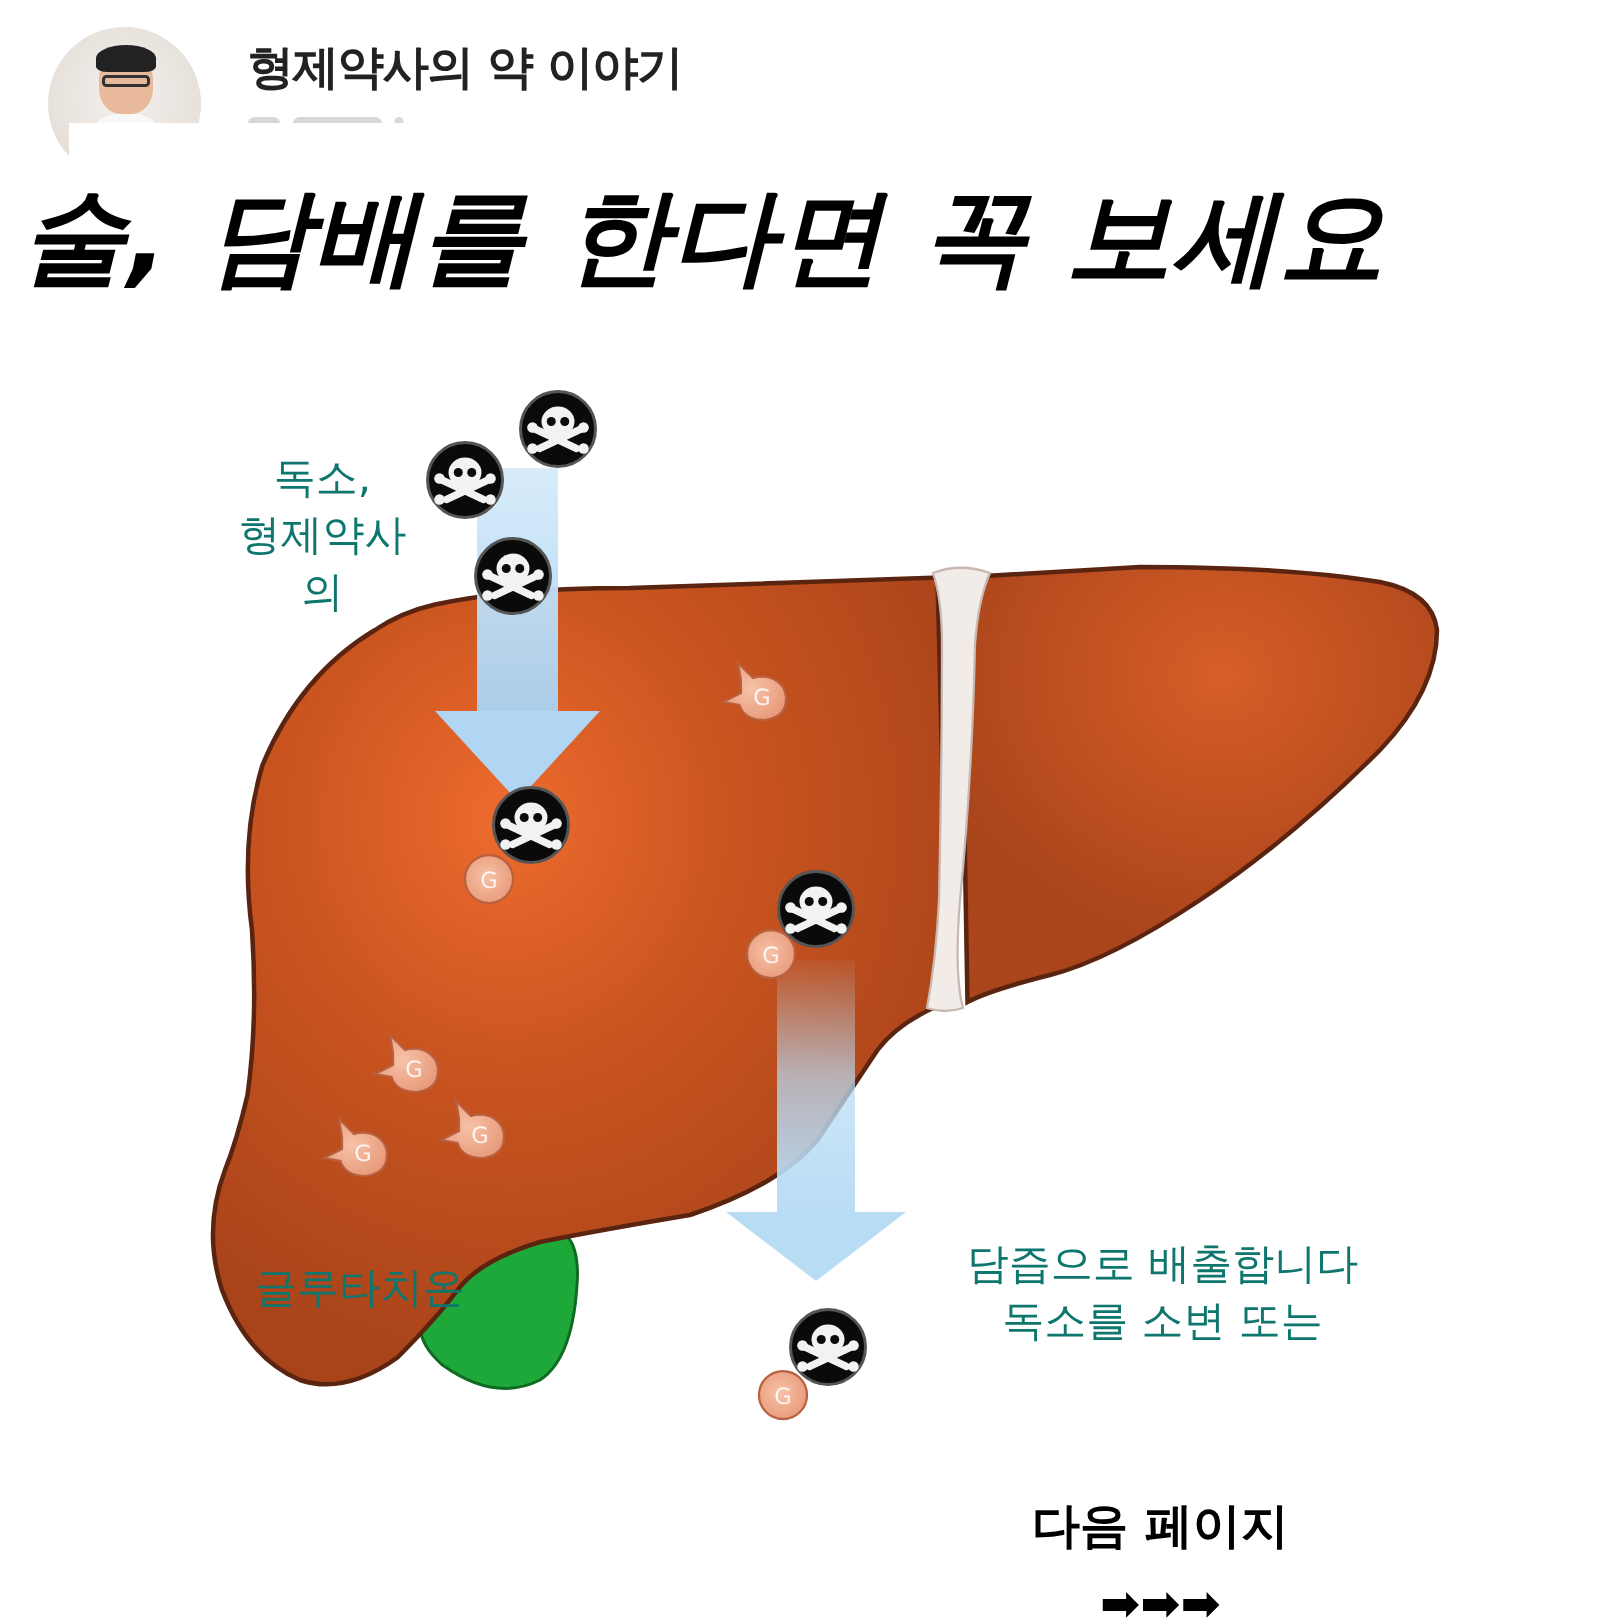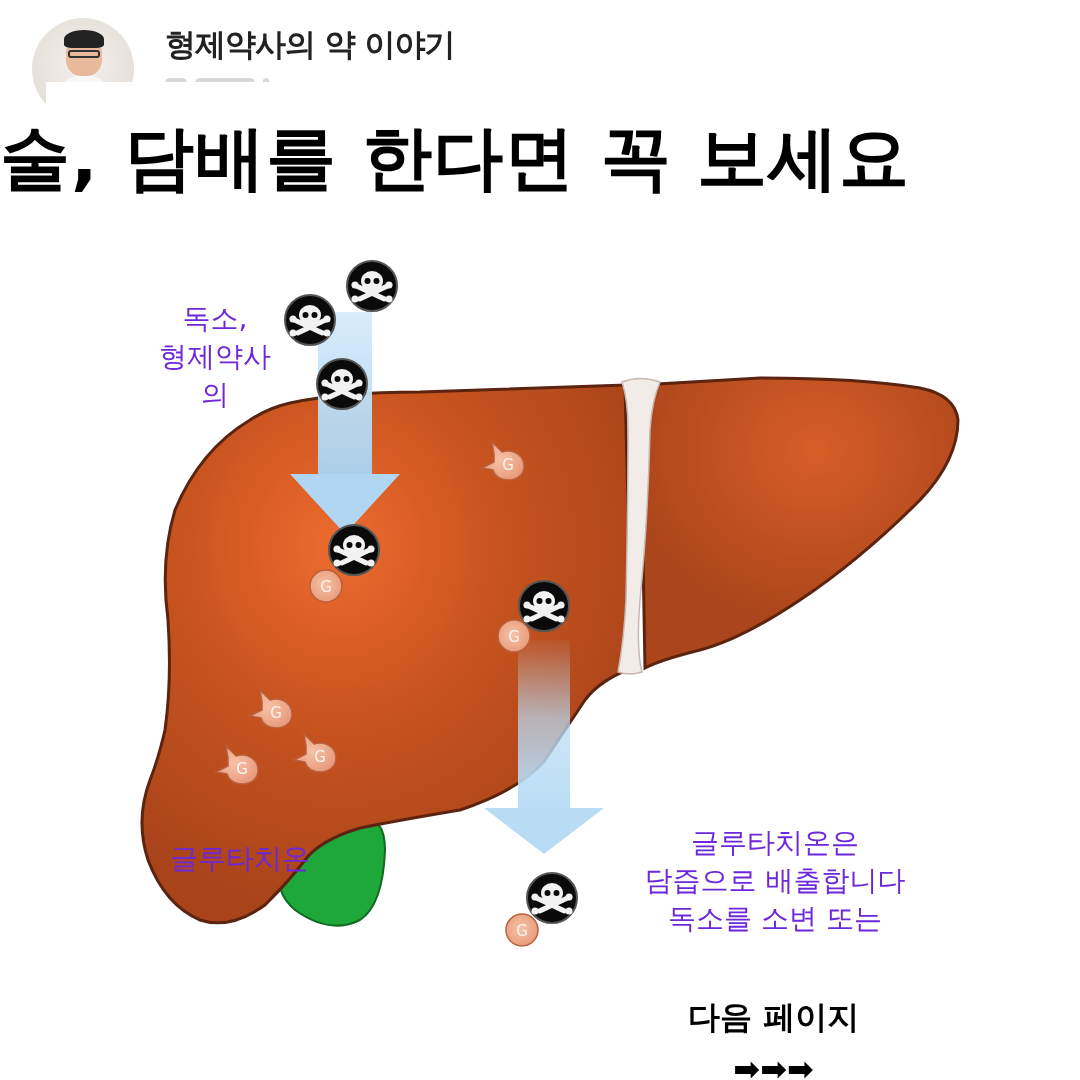--- a/index.html
+++ b/index.html
@@ -10,24 +10,24 @@
               background:radial-gradient(circle at 50% 45%, #f4f0ec 0%, #e6e0da 70%, #ddd6cf 100%); overflow:hidden; }
     .avatar .head { position:absolute; left:34px; top:16px; width:36px; height:42px; border-radius:45% 45% 40% 40%;
               background:#e8b99a; }
     .avatar .hair { position:absolute; left:32px; top:12px; width:40px; height:18px; border-radius:50% 50% 20% 20%; background:#222; }
     .avatar .glasses { position:absolute; left:36px; top:32px; width:32px; height:8px; border:2px solid #333; border-radius:3px; box-sizing:border-box; }
     .avatar .shirt { position:absolute; left:26px; top:58px; width:52px; height:50px; border-radius:40% 40% 0 0; background:#f8f8f8; }
     .channel-name { position:absolute; left:165px; top:24px; font-size:31px; font-weight:bold; color:#222; letter-spacing:-1px; }
     .subline { position:absolute; left:165px; top:72px; width:160px; height:14px; }
     .subline span { display:inline-block; height:10px; background:#d8d8d8; border-radius:5px; margin-right:8px; vertical-align:middle; }
     .cover { position:absolute; left:46px; top:82px; width:1000px; height:40px; background:#fff; }
-    .title { position:absolute; left:0; top:112px; width:924px; text-align:left; font-size:70px; font-weight:bold;
-             letter-spacing:1px; color:#000; }
+    .title { position:absolute; left:0; top:112px; width:924px; text-align:right; font-size:70px; font-weight:bold;
+             letter-spacing:1px; color:#000;font-style:italic; }
     .diagram { position:absolute; left:0; top:0; width:1080px; height:1080px; }
-    .label { position:absolute; font-size:28px; color:#6d28d9; text-align:center; line-height:1.35; }
+    .label { position:absolute; font-size:28px; color:#0f766e; text-align:center; line-height:1.35; }
     .label.left { text-align:left;margin-top:44px; }
     .next { position:absolute; left:688px; top:996px; font-size:32px; font-weight:bold; color:#000; display:flex; align-items:center; gap:10px;flex-direction:column; }
     .arrows { display:flex; gap:2px; }
   </style>
 </head>
 <body>
 
 <div class="header">
   <div class="avatar">
     <div class="shirt"></div>
@@ -132,21 +132,20 @@
 </svg>
 
 <div class="label" style="left:150px; top:300px; width:130px;">
   <div>독소,</div>
   <div>형제약사의</div>
 </div>
 
 <div class="label left" style="left:170px; top:796px;">글루타치온</div>
 
 <div class="label" style="left:610px; top:824px; width:330px;">
-  <div>글루타치온은</div>
   <div>담즙으로 배출합니다</div>
   <div>독소를 소변 또는</div>
 </div>
 
 <div class="next">
   <span>다음 페이지</span>
   <span class="arrows">➡➡➡</span>
 </div>
 
 </body></html>

